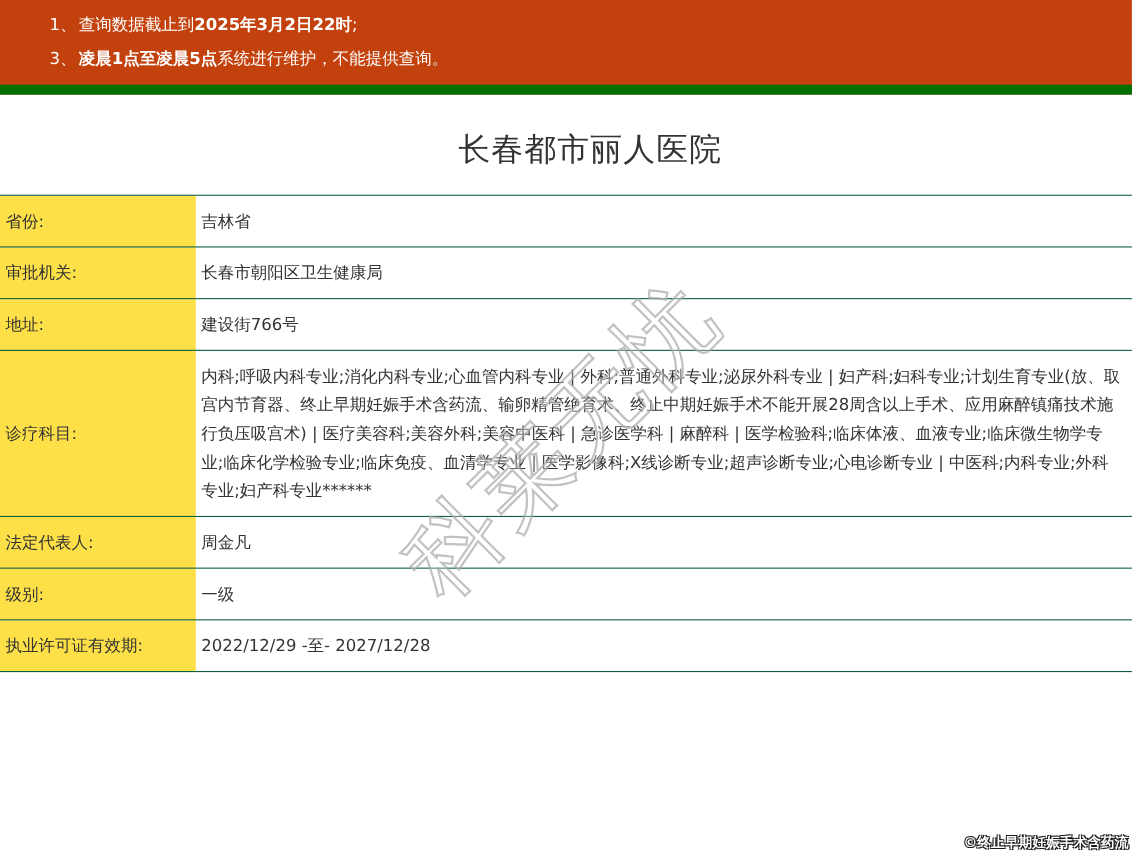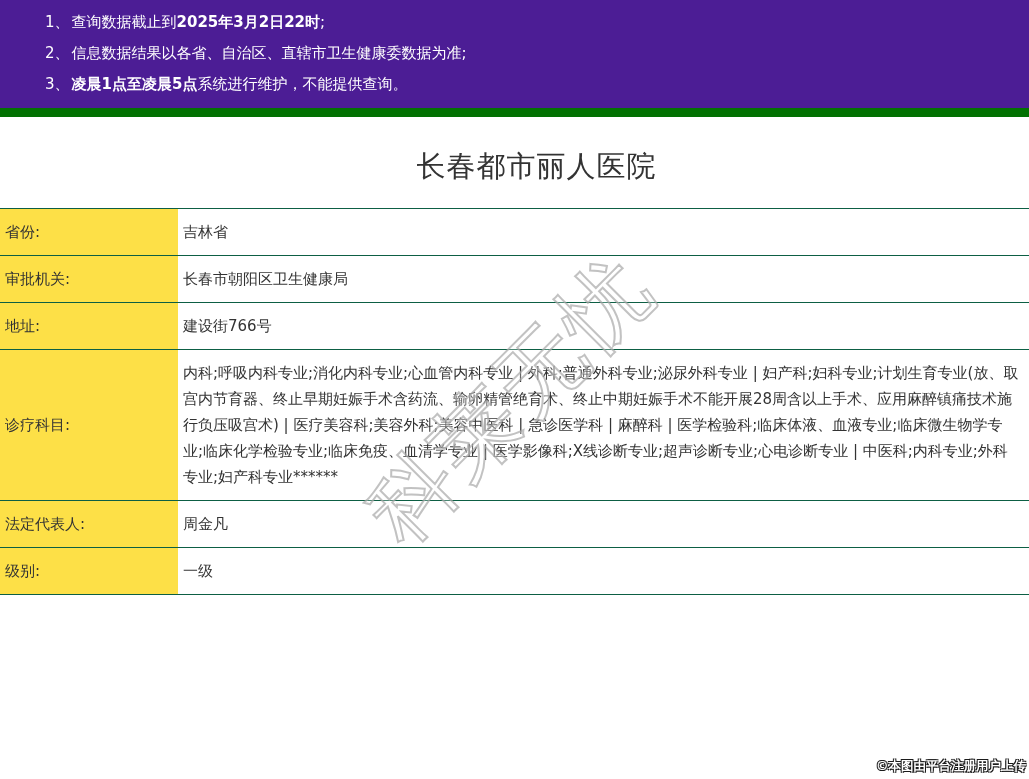--- a/index.html
+++ b/index.html
@@ -7,21 +7,21 @@
     width: 1029px; height: 779px;
     overflow: hidden;
     background: #ffffff;
     font-family: "DejaVu Sans", "Liberation Sans", sans-serif;
     color: #333333;
     position: relative;
   }
   
   .notices {
     width: 100%;
-    background: #4c1d95;
+    background: #c2410c;
     border-bottom: 9px solid #027102;
     padding: 7px 0 8px 45px;
     color: #ffffff;
   }
   .notice {
     font-size: 15px;
     line-height: 31px;
     white-space: nowrap;
   }
   .notice b { font-weight: bold; }
@@ -89,23 +89,20 @@
   }
 </style>
 </head>
 <body>
 
 <div class="notices">
   <div class="notice">
     <span class="num">1、</span><span>查询数据截止到</span><b>2025年3月2日22时</b><span>;</span>
   </div>
   <div class="notice">
-    <span class="num">2、</span><span>信息数据结果以各省、自治区、直辖市卫生健康委数据为准;</span>
-  </div>
-  <div class="notice">
     <span class="num">3、</span><b>凌晨1点至凌晨5点</b><span>系统进行维护，不能提供查询。</span>
   </div>
 </div>
 
 <h1 class="page-title">长春都市丽人医院</h1>
 
 <table class="info">
   <tbody>
     <tr>
       <td class="row-label">省份:</td>
@@ -124,20 +121,24 @@
       <td class="row-value">内科;呼吸内科专业;消化内科专业;心血管内科专业 | 外科;普通外科专业;泌尿外科专业 | 妇产科;妇科专业;计划生育专业(放、取宫内节育器、终止早期妊娠手术含药流、输卵精管绝育术、终止中期妊娠手术不能开展28周含以上手术、应用麻醉镇痛技术施行负压吸宫术) | 医疗美容科;美容外科;美容中医科 | 急诊医学科 | 麻醉科 | 医学检验科;临床体液、血液专业;临床微生物学专业;临床化学检验专业;临床免疫、血清学专业 | 医学影像科;X线诊断专业;超声诊断专业;心电诊断专业 | 中医科;内科专业;外科专业;妇产科专业******</td>
     </tr>
     <tr>
       <td class="row-label">法定代表人:</td>
       <td class="row-value">周金凡</td>
     </tr>
     <tr>
       <td class="row-label">级别:</td>
       <td class="row-value">一级</td>
     </tr>
+    <tr>
+      <td class="row-label">执业许可证有效期:</td>
+      <td class="row-value">2022/12/29 -至- 2027/12/28</td>
+    </tr>
   </tbody>
 </table>
 
 <div class="watermark">
   <span>科莱无忧</span>
 </div>
 
-<div class="credit">©本图由平台注册用户上传</div>
+<div class="credit">©终止早期妊娠手术含药流</div>
 
 </body></html>

